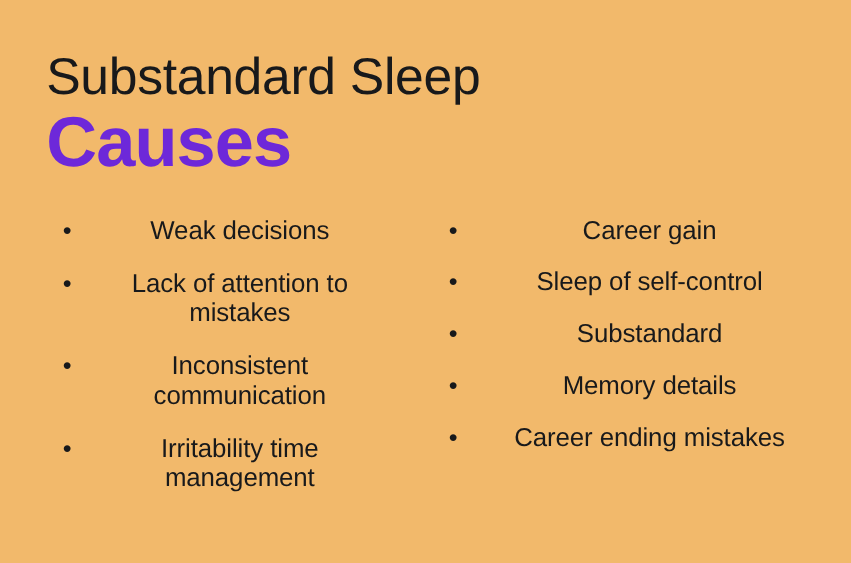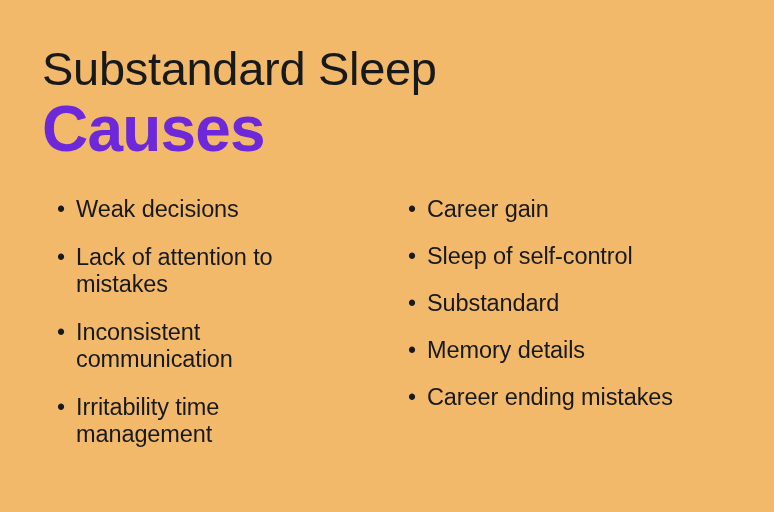--- a/index.html
+++ b/index.html
@@ -92,20 +92,21 @@
     padding-left: 3px;
     box-sizing: border-box;
   }
   .bullet-text {
     flex: 1 1 auto;
     color: #18191b;
     font-size: 23.5px;
     font-weight: 500;
     line-height: 27px;
     letter-spacing: -0.1px;
+    text-align: center;
   }
   .column-right .bullet-item {
     margin-bottom: 20px;
   }
 </style>
 </head>
 <body>
 
 <div class="slide">
 

